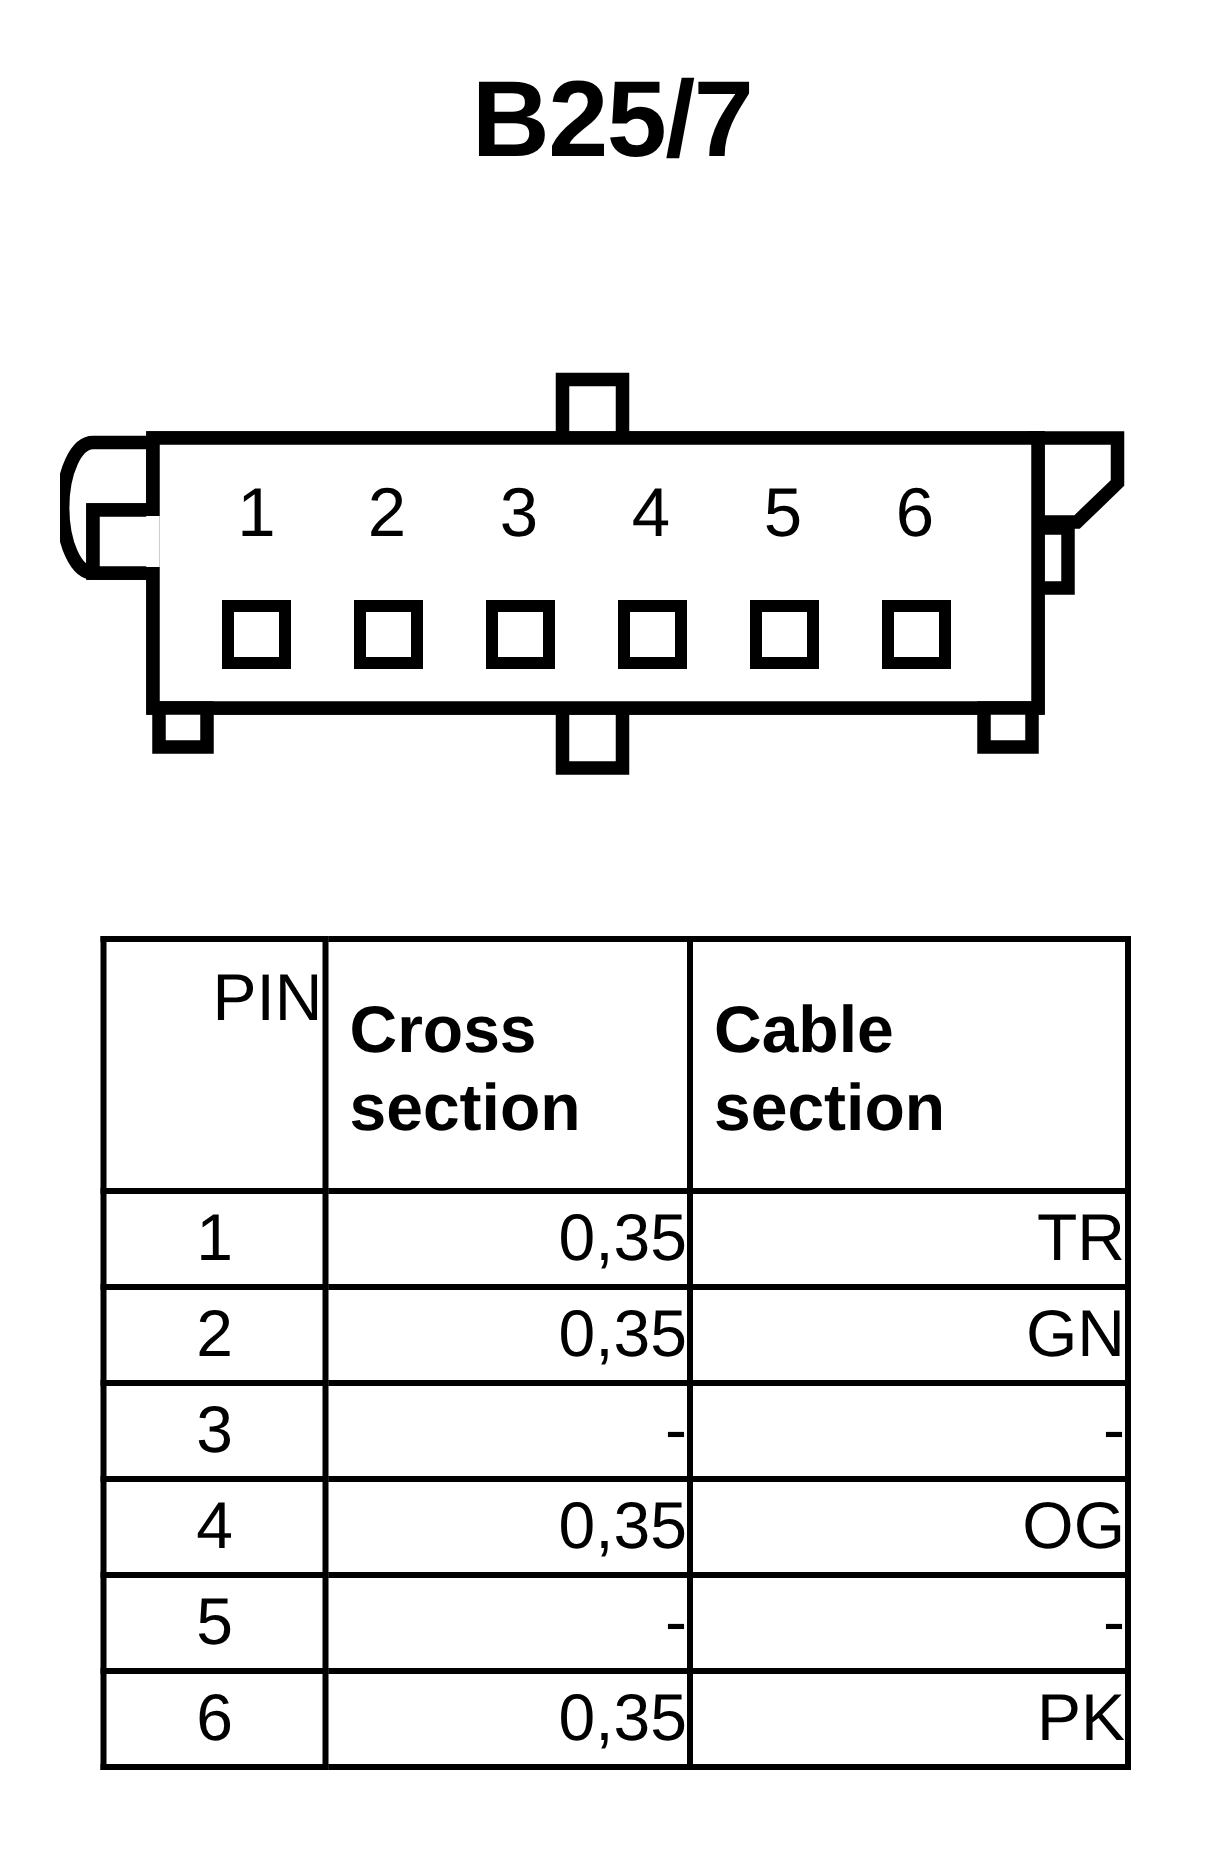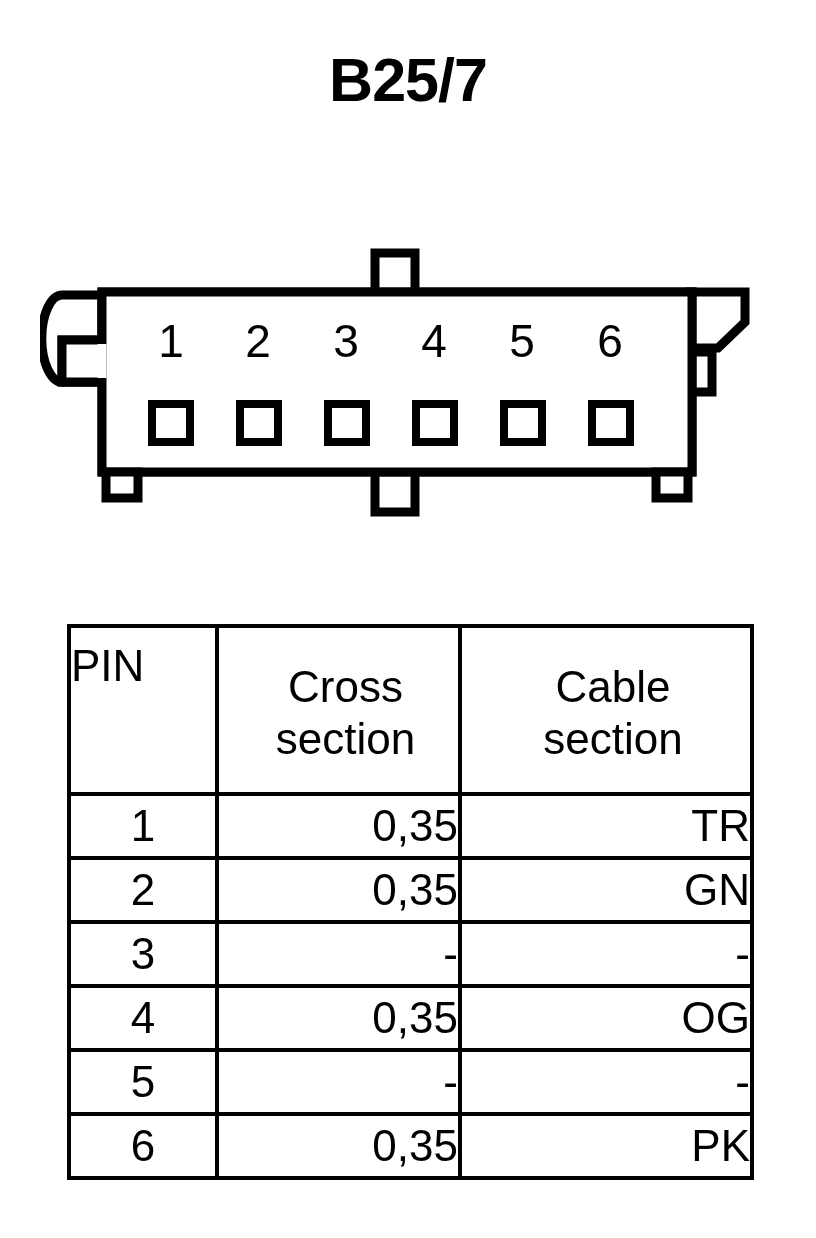--- a/index.html
+++ b/index.html
@@ -19,21 +19,21 @@
 
   
   #title {
     position: absolute;
     left: 0;
     top: 32px;
     width: 816px;
     text-align: center;
     font-family: "Liberation Sans", sans-serif;
     font-weight: bold;
-    font-size: 61px;
+    font-size: 72px;
     line-height: 96px;
     letter-spacing: -1px;
   }
 
   
   #connector-figure {
     position: absolute;
     left: 40px;
     top: 240px;
     width: 736px;
@@ -69,28 +69,29 @@
     line-height: 52px;
     font-weight: normal;
     padding: 0;
     vertical-align: middle;
   }
   #pin-table thead th {
     height: 146px;
     padding: 2px 0 6px 0;
   }
   #pin-table thead th.th-pin {
-    text-align: left;
+    text-align: right;
     vertical-align: top;
     padding-top: 12px;
   }
   #pin-table thead th.th-wrap {
-    text-align: center;
+    text-align: left;
     padding-left: 14px;
     padding-top: 12px;
+    font-weight: bold;
   }
   #pin-table thead th.th-wrap .hdr-line {
     display: block;
   }
   #pin-table tbody td {
     height: 60px;
   }
   #pin-table tbody td.cell-pin {
     text-align: center;
   }

